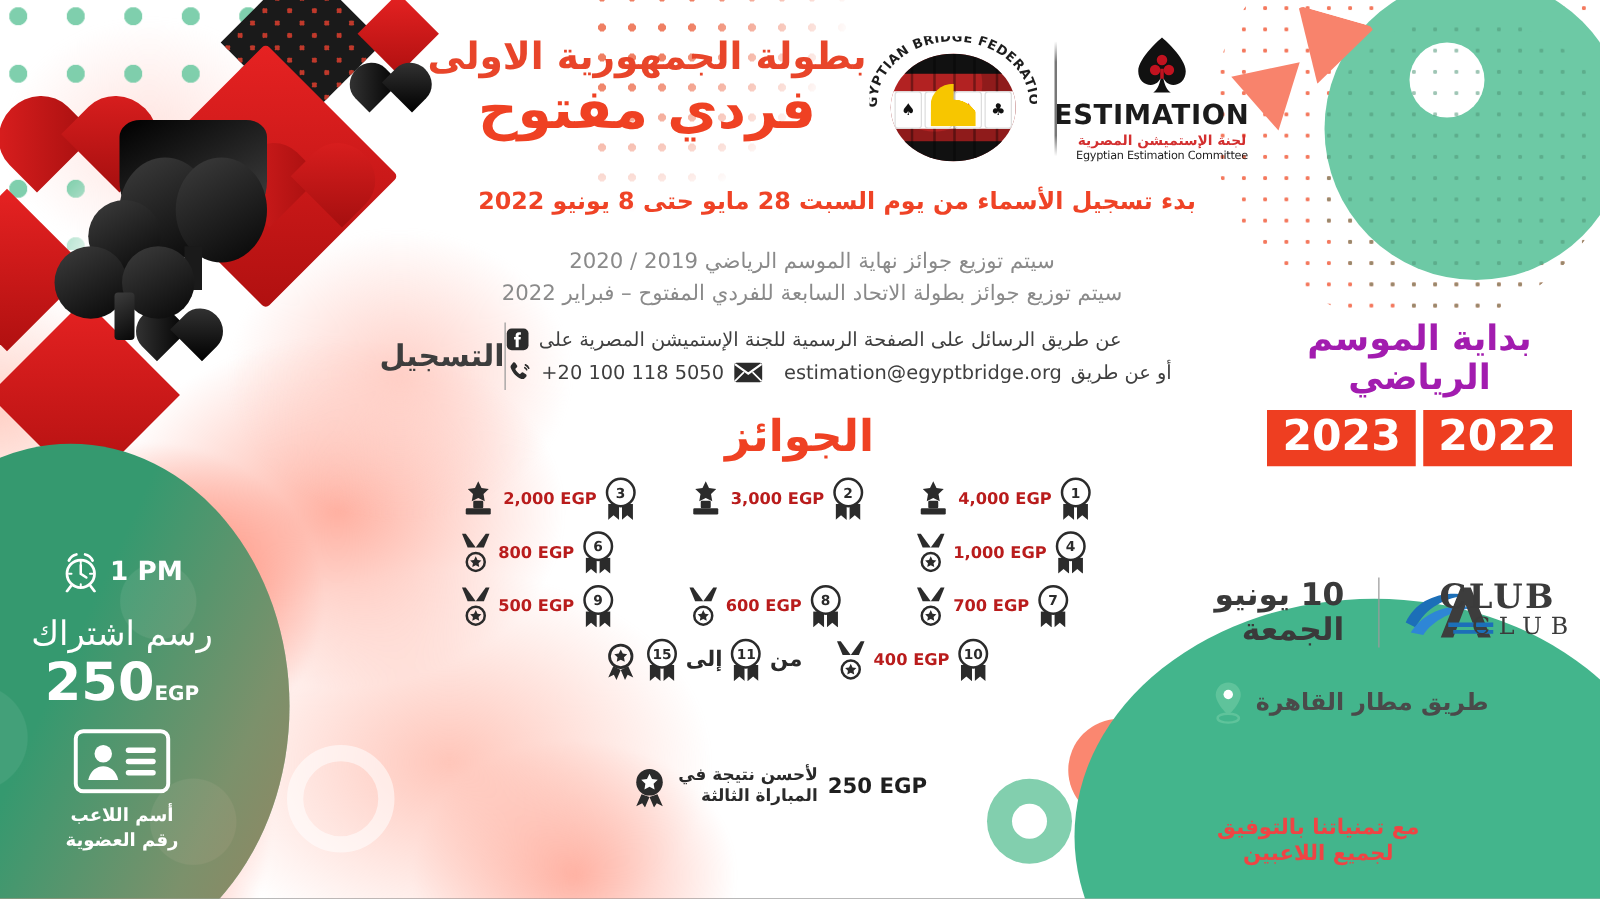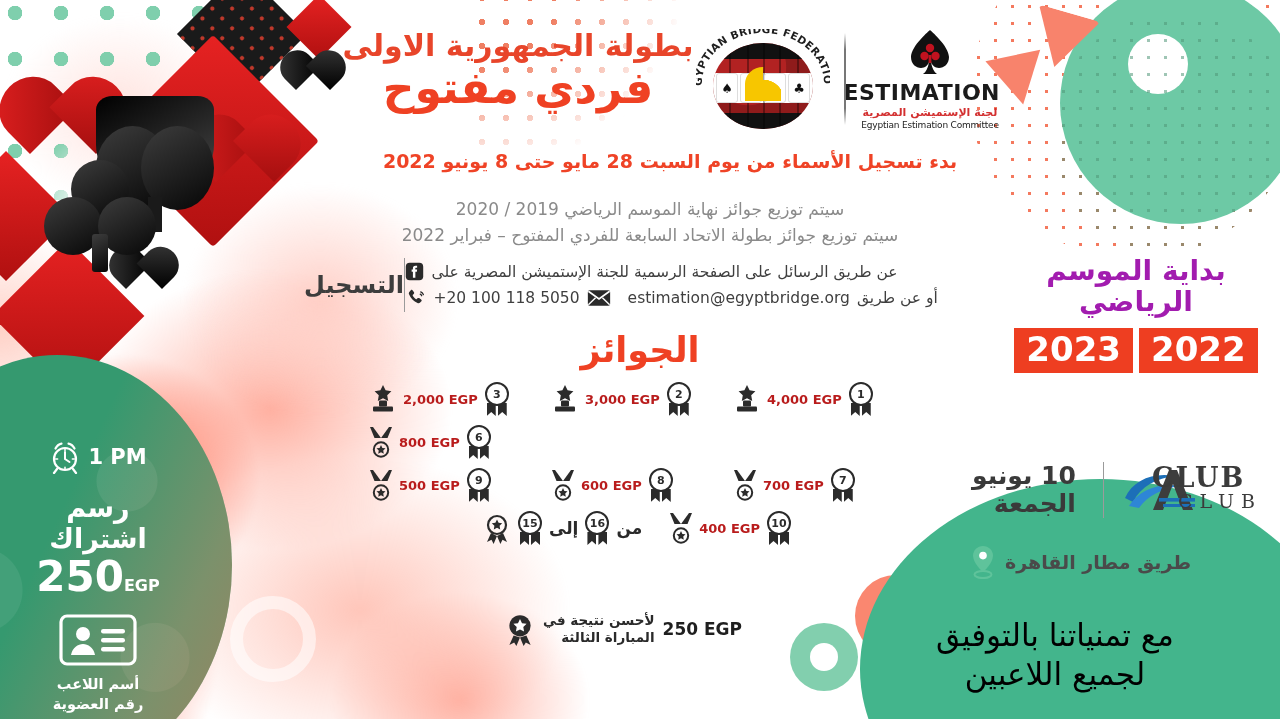--- a/index.html
+++ b/index.html
@@ -220,27 +220,27 @@
   #venue{position:absolute;right:18px;top:462px;width:290px;display:flex;flex-direction:row-reverse;align-items:center;gap:27px;justify-content:flex-start;}
   #venue-date{text-align:right;color:#3a3a3a;font-size:25px;font-weight:bold;line-height:1.12;white-space:nowrap;}
   #venue-div{width:1.5px;height:56px;background:#9b9b9b;}
   #aero{width:150px;position:relative;height:56px;}
   #aero-text{position:absolute;right:0;top:2px;text-align:left;line-height:1;}
   #aero-aero{font-family:"DejaVu Serif","Liberation Serif",serif;font-size:27px;letter-spacing:2px;color:#3b3b3b;font-weight:bold;}
   #aero-club{font-family:"DejaVu Serif","Liberation Serif",serif;font-size:19px;letter-spacing:7px;color:#3b3b3b;margin-top:1px;padding-left:26px;}
   #addr{position:absolute;right:30px;top:545px;width:280px;display:flex;flex-direction:row-reverse;align-items:center;gap:9px;justify-content:flex-start;}
   #addr-txt{color:#4a4a4a;font-size:19px;font-weight:600;white-space:nowrap;}
 
-  #wish{position:absolute;right:60px;bottom:24px;width:330px;text-align:center;color:#000000;font-size:31px;font-weight:normal;line-height:1.28;z-index:5;}
+  #wish{position:absolute;right:60px;bottom:24px;width:330px;text-align:center;color:#ef4444;font-size:17px;font-weight:bold;line-height:1.28;z-index:5;}
 
   
   #lp{position:absolute;left:18px;top:440px;width:160px;text-align:center;color:#fff;z-index:6;}
   #lp-time{display:flex;flex-direction:row-reverse;align-items:center;justify-content:center;gap:7px;}
   #lp-time .t{font-size:21px;font-weight:bold;direction:ltr;}
-  #lp-fee{font-size:27px;font-weight:bold;margin-top:18px;letter-spacing:-.5px;}
+  #lp-fee{font-size:27px;font-weight:normal;margin-top:18px;letter-spacing:-.5px;}
   #lp-amount{margin-top:2px;direction:ltr;display:flex;align-items:baseline;justify-content:center;}
   #lp-amount .n{font-size:42px;font-weight:bold;line-height:1;}
   #lp-amount .c{font-size:16px;font-weight:bold;}
   #lp-card{margin-top:16px;display:flex;justify-content:center;}
   #lp-sub{margin-top:8px;font-size:14.5px;line-height:1.4;font-weight:600;}
 </style>
 </head>
 <body>
 
 <div id="poster">
@@ -447,20 +447,34 @@
           <circle cx="13" cy="23.5" r="7.2" fill="none" stroke="#2b2b2b" stroke-width="2"></circle>
           <path d="M13 19l1.4 2.9 3.1.45-2.25 2.2.53 3.1L13 26.2l-2.78 1.45.53-3.1-2.25-2.2 3.1-.45L13 19z" fill="#2b2b2b"></path>
         </svg>
         <span class="p-amt">800 EGP</span>
         <span class="rib">
           <span class="tailL"></span>
             <span class="tailR"></span>
           <span class="disc">6</span>
         </span>
       </div>
+      <div class="p-item">
+        <svg class="medal" viewBox="0 0 26 32">
+          <path d="M5 1l8 11L6.5 12 2 1z" fill="#2b2b2b"></path>
+            <path d="M21 1l-8 11 6.5 0L24 1z" fill="#2b2b2b"></path>
+          <circle cx="13" cy="23.5" r="7.2" fill="none" stroke="#2b2b2b" stroke-width="2"></circle>
+          <path d="M13 19l1.4 2.9 3.1.45-2.25 2.2.53 3.1L13 26.2l-2.78 1.45.53-3.1-2.25-2.2 3.1-.45L13 19z" fill="#2b2b2b"></path>
+        </svg>
+        <span class="p-amt">1,000 EGP</span>
+        <span class="rib">
+          <span class="tailL"></span>
+            <span class="tailR"></span>
+          <span class="disc">4</span>
+        </span>
+      </div>
     </div>
 
     <div class="p-row">
       <div class="p-item">
         <svg class="medal" viewBox="0 0 26 32">
           <path d="M5 1l8 11L6.5 12 2 1z" fill="#2b2b2b"></path>
             <path d="M21 1l-8 11 6.5 0L24 1z" fill="#2b2b2b"></path>
           <circle cx="13" cy="23.5" r="7.2" fill="none" stroke="#2b2b2b" stroke-width="2"></circle>
           <path d="M13 19l1.4 2.9 3.1.45-2.25 2.2.53 3.1L13 26.2l-2.78 1.45.53-3.1-2.25-2.2 3.1-.45L13 19z" fill="#2b2b2b"></path>
         </svg>
@@ -511,21 +525,21 @@
         </svg>
         <span class="rib">
           <span class="tailL"></span>
             <span class="tailR"></span>
           <span class="disc">15</span>
         </span>
         <span class="p-ar">إلى</span>
         <span class="rib">
           <span class="tailL"></span>
             <span class="tailR"></span>
-          <span class="disc">16</span>
+          <span class="disc">11</span>
         </span>
         <span class="p-ar">من</span>
       </div>
       <div class="p-item" style="width:auto">
         <svg class="medal" viewBox="0 0 26 32">
           <path d="M5 1l8 11L6.5 12 2 1z" fill="#2b2b2b"></path>
             <path d="M21 1l-8 11 6.5 0L24 1z" fill="#2b2b2b"></path>
           <circle cx="13" cy="23.5" r="7.2" fill="none" stroke="#2b2b2b" stroke-width="2"></circle>
           <path d="M13 19l1.4 2.9 3.1.45-2.25 2.2.53 3.1L13 26.2l-2.78 1.45.53-3.1-2.25-2.2 3.1-.45L13 19z" fill="#2b2b2b"></path>
         </svg>

